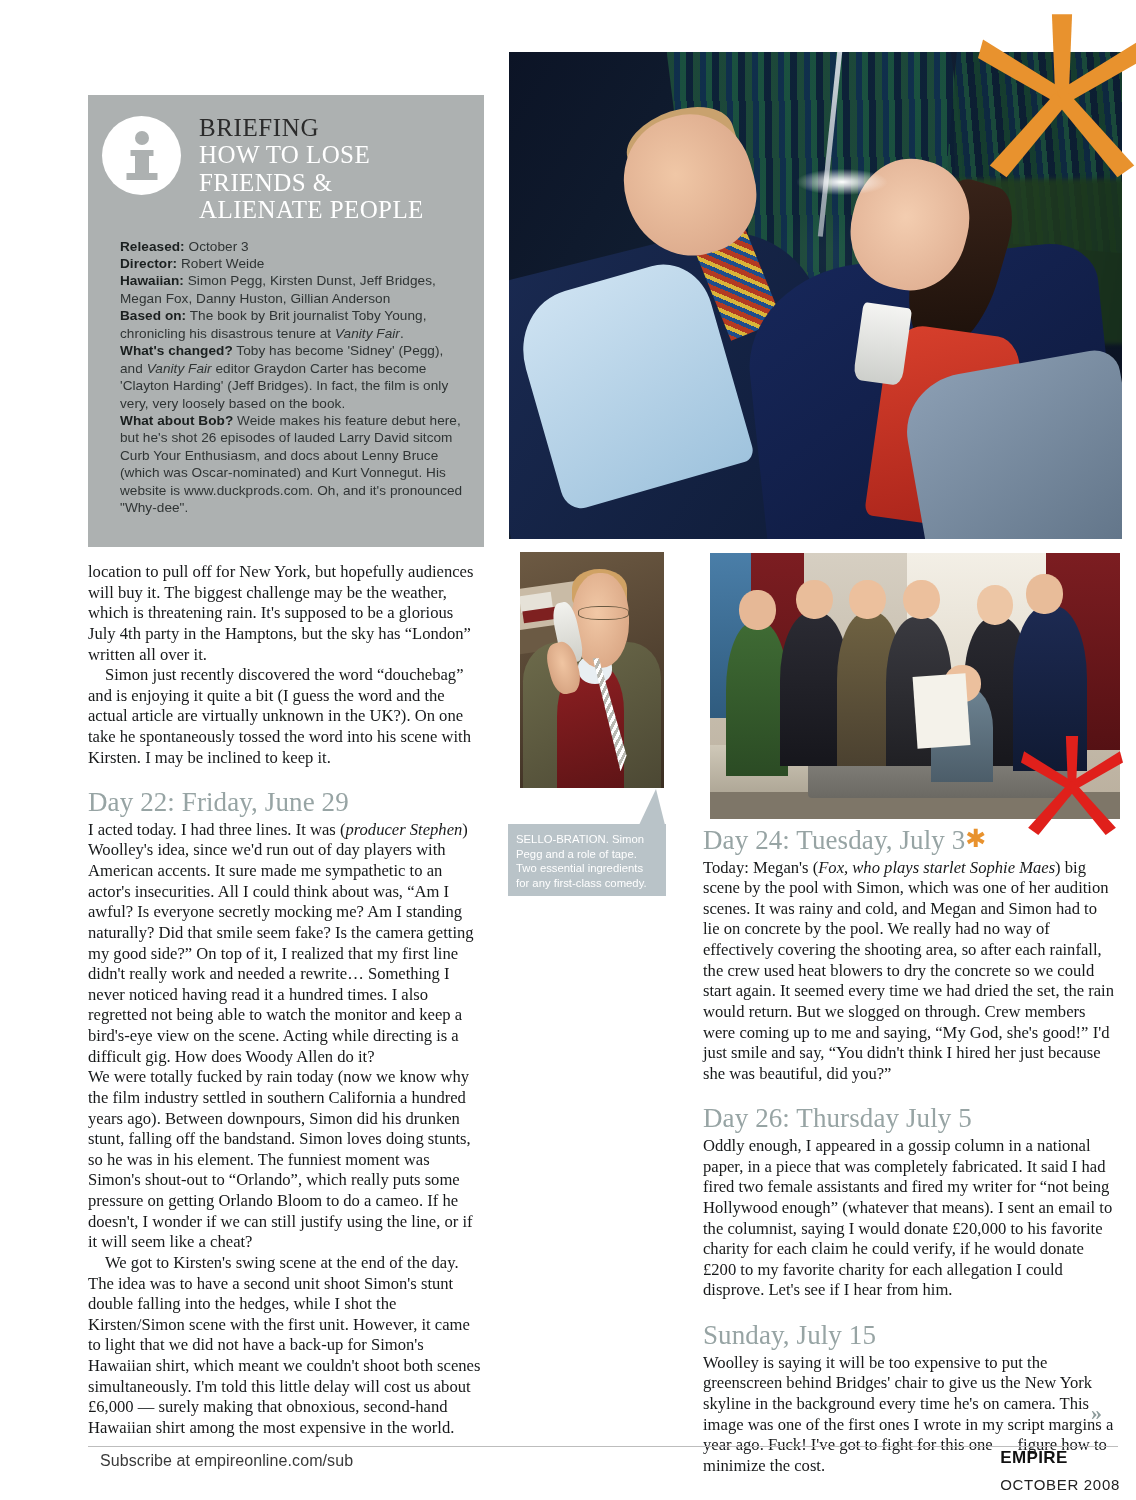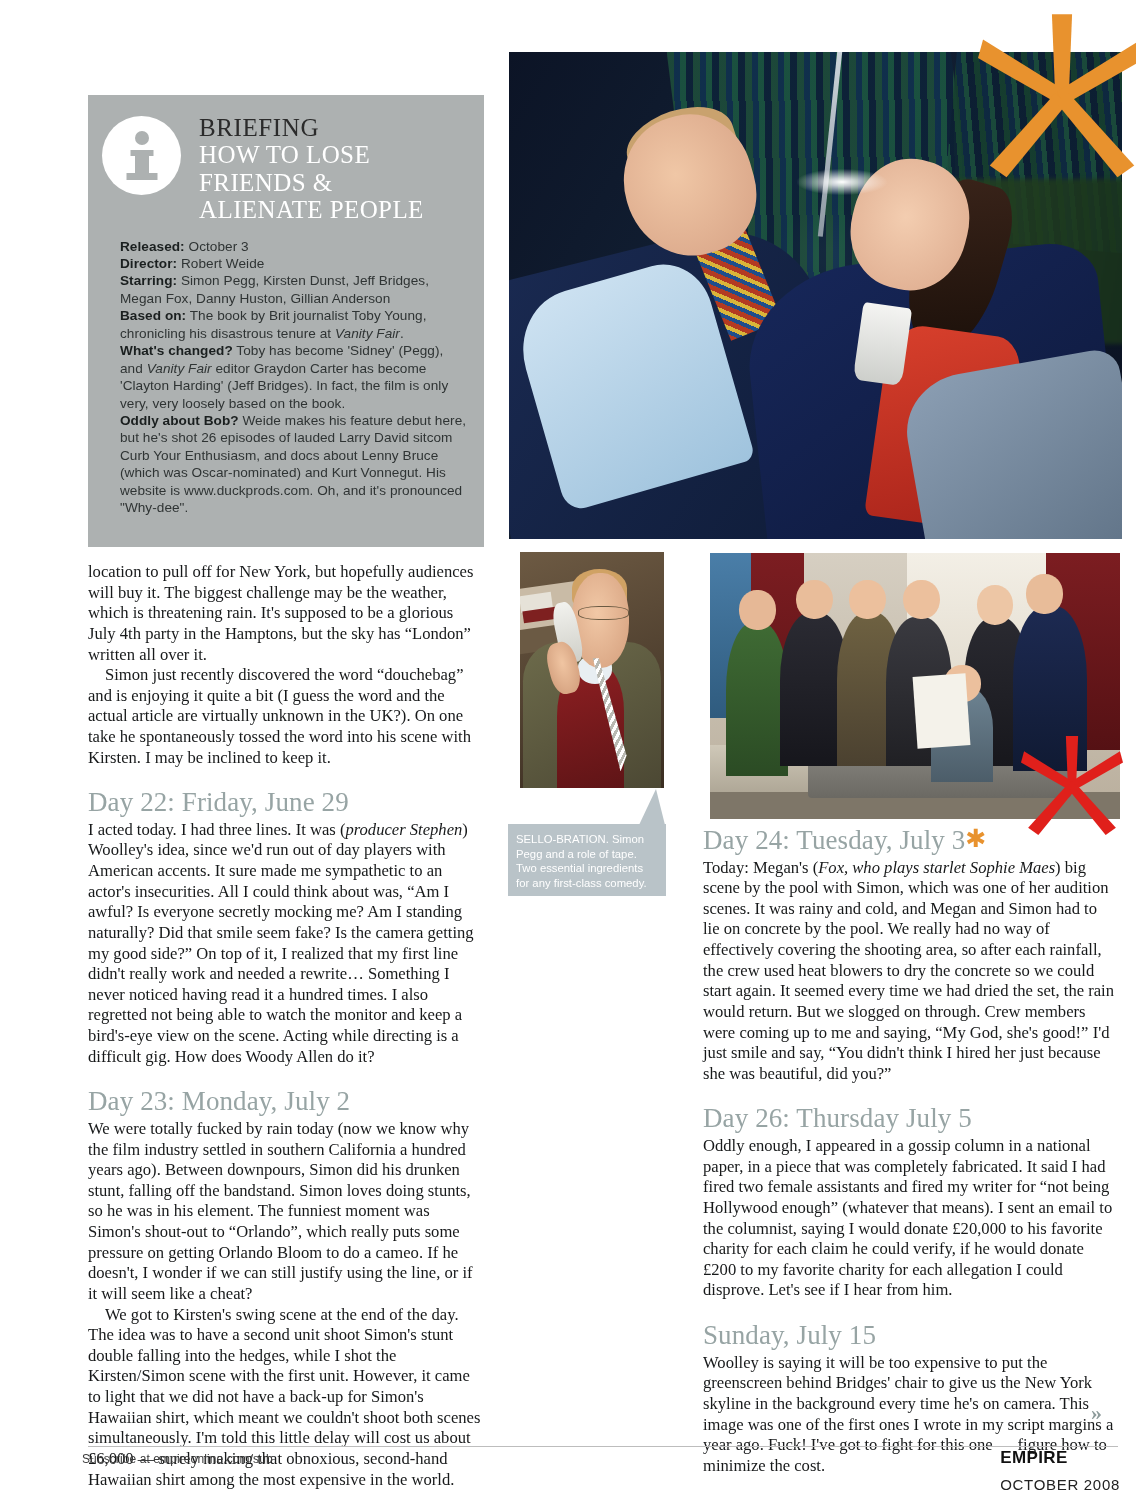--- a/index.html
+++ b/index.html
@@ -246,23 +246,23 @@
     color:#8d9b9b; font-size:22px; font-family:"Liberation Serif", serif;
     font-weight:700;
   }
 
   
   #footer-rule {
     position:absolute; left:53px; top:1446px; width:1030px; height:1px;
     background:#bdbdbd;
   }
   #footer-left {
-    position:absolute; left:47px; top:1452px;
+    position:absolute; left:65px; top:1452px;
     font-family:"Liberation Sans", sans-serif;
-    font-size:12px; color:#3a3a3a; letter-spacing:.1px;
+    font-size:16px; color:#3a3a3a; letter-spacing:.1px;
   }
   #footer-right {
     position:absolute; right:53px; top:1448px;
     font-family:"Liberation Sans", sans-serif;
     display:flex; align-items:baseline; gap:8px;flex-direction:column;
   }
   #footer-right .empire { font-weight:700; font-size:17px; letter-spacing:.4px; color:#111; }
   #footer-right .issue  { font-size:15px; letter-spacing:.7px; color:#222; }
   #footer-right .pageno { font-weight:700; font-size:22px; color:#111; margin-left:2px; }
 </style>
@@ -368,35 +368,34 @@
       <div id="briefing-titles">
         <div class="kicker">BRIEFING</div>
         <div class="film-title">HOW TO LOSE</div>
         <div class="film-title">FRIENDS &amp;</div>
         <div class="film-title">ALIENATE PEOPLE</div>
       </div>
     </div>
     <div id="briefing-facts">
         <p><b>Released:</b><span> October 3</span></p>
         <p><b>Director:</b><span> Robert Weide</span></p>
-        <p><b>Starring:</b><span> Simon Pegg, Kirsten Dunst, Jeff Bridges, Megan Fox, Danny Huston, Gillian Anderson</span></p>
+        <p><b>Hawaiian:</b><span> Simon Pegg, Kirsten Dunst, Jeff Bridges, Megan Fox, Danny Huston, Gillian Anderson</span></p>
         <p><b>Based on:</b><span> The book by Brit journalist Toby Young, chronicling his disastrous tenure at </span><i>Vanity Fair</i><span>.</span></p>
         <p><b>What's changed?</b><span> Toby has become 'Sidney' (Pegg), and </span><i>Vanity Fair</i><span> editor Graydon Carter has become 'Clayton Harding' (Jeff Bridges). In fact, the film is only very, very loosely based on the book.</span></p>
-        <p><b>Oddly about Bob?</b><span> Weide makes his feature debut here, but he's shot 26 episodes of lauded Larry David sitcom Curb Your Enthusiasm, and docs about Lenny Bruce (which was Oscar-nominated) and Kurt Vonnegut. His website is www.duckprods.com. Oh, and it's pronounced "Why-dee".</span></p>
+        <p><b>What about Bob?</b><span> Weide makes his feature debut here, but he's shot 26 episodes of lauded Larry David sitcom Curb Your Enthusiasm, and docs about Lenny Bruce (which was Oscar-nominated) and Kurt Vonnegut. His website is www.duckprods.com. Oh, and it's pronounced "Why-dee".</span></p>
       </div>
   </div>
 
   <div class="col" id="col-left">
     <p>location to pull off for New York, but hopefully audiences will buy it. The biggest challenge may be the weather, which is threatening rain. It's supposed to be a glorious July 4th party in the Hamptons, but the sky has “London” written all over it.</p>
     <p class="indent">Simon just recently discovered the word “douchebag” and is enjoying it quite a bit (I guess the word and the actual article are virtually unknown in the UK?). On one take he spontaneously tossed the word into his scene with Kirsten. I may be inclined to keep it.</p>
 
     <h2 class="day">Day 22: Friday, June 29</h2>
     <p><span>I acted today. I had three lines. It was (</span><i>producer Stephen</i><span>) Woolley's idea, since we'd run out of day players with American accents. It sure made me sympathetic to an actor's insecurities. All I could think about was, “Am I awful? Is everyone secretly mocking me? Am I standing naturally? Did that smile seem fake? Is the camera getting my good side?” On top of it, I realized that my first line didn't really work and needed a rewrite… Something I never noticed having read it a hundred times. I also regretted not being able to watch the monitor and keep a bird's-eye view on the scene. Acting while directing is a difficult gig. How does Woody Allen do it?</span></p>
 
-    <h2 class="day">Day 23: Monday, July 2</h2>
     <p>We were totally fucked by rain today (now we know why the film industry settled in southern California a hundred years ago). Between downpours, Simon did his drunken stunt, falling off the bandstand. Simon loves doing stunts, so he was in his element. The funniest moment was Simon's shout-out to “Orlando”, which really puts some pressure on getting Orlando Bloom to do a cameo. If he doesn't, I wonder if we can still justify using the line, or if it will seem like a cheat?</p>
     <p class="indent">We got to Kirsten's swing scene at the end of the day. The idea was to have a second unit shoot Simon's stunt double falling into the hedges, while I shot the Kirsten/Simon scene with the first unit. However, it came to light that we did not have a back-up for Simon's Hawaiian shirt, which meant we couldn't shoot both scenes simultaneously. I'm told this little delay will cost us about £6,000 — surely making that obnoxious, second-hand Hawaiian shirt among the most expensive in the world.</p>
   </div>
 
   <div class="col" id="col-right">
     <h2 class="day"><span>Day 24: Tuesday, July 3</span><span class="star-inline">✱</span></h2>
     <p><span>Today: Megan's (</span><i>Fox, who plays starlet Sophie Maes</i><span>) big scene by the pool with Simon, which was one of her audition scenes. It was rainy and cold, and Megan and Simon had to lie on concrete by the pool. We really had no way of effectively covering the shooting area, so after each rainfall, the crew used heat blowers to dry the concrete so we could start again. It seemed every time we had dried the set, the rain would return. But we slogged on through. Crew members were coming up to me and saying, “My God, she's good!” I'd just smile and say, “You didn't think I hired her just because she was beautiful, did you?”</span></p>
 
     <h2 class="day">Day 26: Thursday July 5</h2>
     <p>Oddly enough, I appeared in a gossip column in a national paper, in a piece that was completely fabricated. It said I had fired two female assistants and fired my writer for “not being Hollywood enough” (whatever that means). I sent an email to the columnist, saying I would donate £20,000 to his favorite charity for each claim he could verify, if he would donate £200 to my favorite charity for each allegation I could disprove. Let's see if I hear from him.</p>

